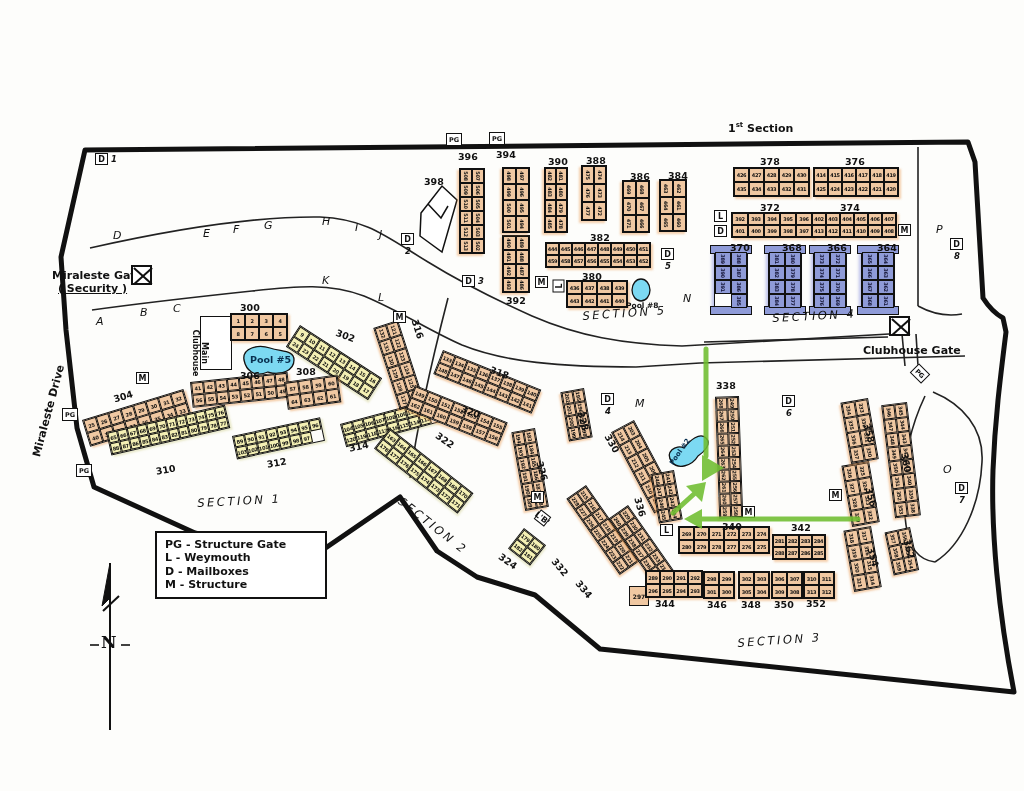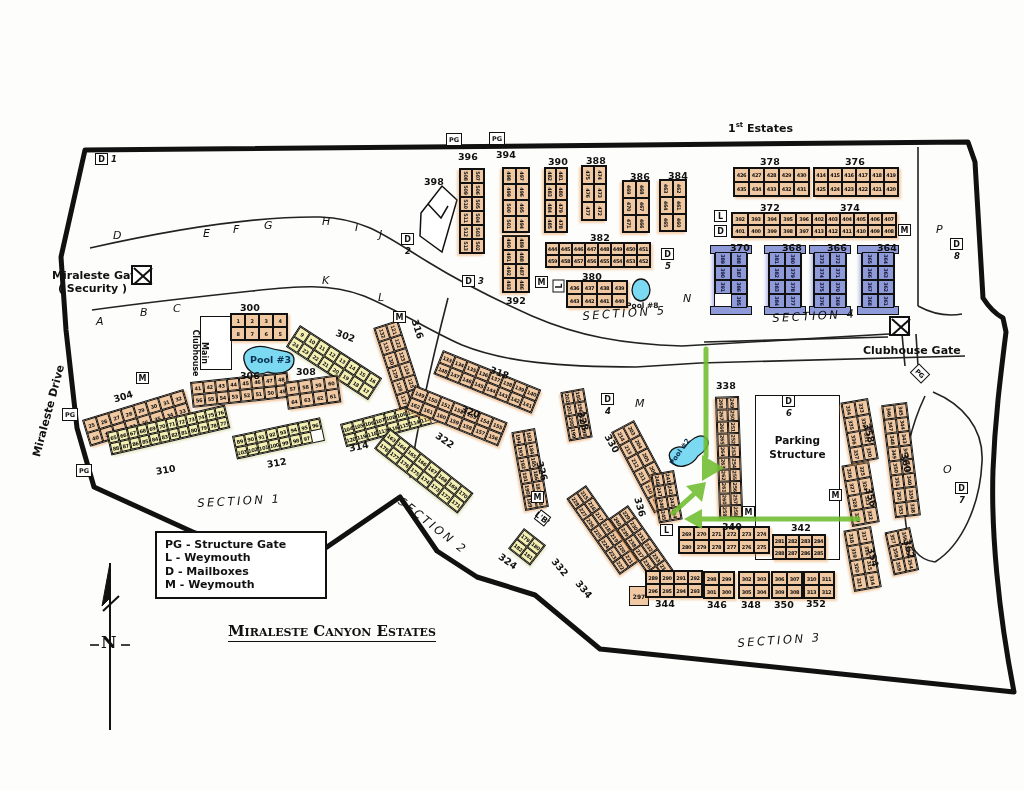--- a/index.html
+++ b/index.html
@@ -96,60 +96,53 @@
     <g stroke="#6fbe30" stroke-width="5" stroke-linecap="round" fill="#6fbe30" opacity="0.88">
       <line x1="706" y1="349" x2="706" y2="456"></line>
       <polygon points="702,455 702,481 724,468" stroke="none"></polygon>
       <line x1="673" y1="513" x2="694" y2="494"></line>
       <polygon points="686,486 702,502 706,482" stroke="none"></polygon>
       <line x1="858" y1="519" x2="702" y2="519"></line>
       <polygon points="702,509 702,529 684,519" stroke="none"></polygon>
     </g>
   </svg>
 
-  <div class="abs" id="first-street" style="left:728px;top:121px;"><span>1</span><sup style="font-size:7px">st</sup>&nbsp;<span>Estates</span></div>
+  <div class="abs" id="first-street" style="left:728px;top:121px;"><span>1</span><sup style="font-size:7px">st</sup>&nbsp;<span>Section</span></div>
 
   <div class="abs gatelabel" style="left:52px;top:270px;">
     <div>Miraleste Gate</div>
-    <div style="padding-left:6px;">( Security )</div>
+    <div style="padding-left:6px;text-decoration:underline;">( Security )</div>
   </div>
 
   <div class="abs gatelabel" style="left:863px;top:345px;">Clubhouse Gate</div>
 
   <div class="abs" style="left:30px;top:455px;transform:rotate(-75deg);transform-origin:0 0;font-size:11px;font-weight:600;z-index:3;">Miraleste Drive</div>
 
   <div class="abs" id="clubhouse" style="left:200px;top:316px;width:30px;height:52px;">
     <span>Main Clubhouse</span>
   </div>
 
-  <div class="abs" id="parking" style="left:755px;top:395px;width:83px;height:163px;">
-    <div class="plabel">
-        <div>Parking</div>
-        <div>Structure</div>
-      </div>
-  </div>
-
-  <div class="abs pool-label" style="left:250px;top:354px;font-size:9.5px;">Pool #3</div>
+
+  <div class="abs pool-label" style="left:250px;top:354px;font-size:9.5px;">Pool #5</div>
   <div class="abs pool-label" style="left:668px;top:462px;font-size:7px;transform:rotate(-55deg);">Pool #2</div>
   <div class="abs pool-label" style="left:626px;top:301px;font-size:7.5px;color:#111;">Pool #8</div>
 
   <div class="abs seclabel" style="left:197px;top:496px;transform:rotate(-3deg);">Section 1</div>
   <div class="abs seclabel" style="left:404px;top:494px;transform:rotate(38deg);">Section 2</div>
   <div class="abs seclabel" style="left:737px;top:636px;transform:rotate(-4deg);">Section 3</div>
   <div class="abs seclabel" style="left:772px;top:311px;transform:rotate(-3deg);">Section 4</div>
   <div class="abs seclabel" style="left:582px;top:309px;transform:rotate(-4deg);">Section 5</div>
 
   <div class="abs" id="legend-box" style="left:155px;top:531px;width:152px;">
     <div>PG - Structure Gate</div>
     <div>L - Weymouth</div>
     <div>D - Mailboxes</div>
-    <div>M - Weymouth</div>
+    <div>M - Structure</div>
   </div>
 
-  <div class="abs" id="map-title" style="left:228px;top:622px;">Miraleste Canyon Estates</div>
 
   <div class="abs" id="compass-n" style="left:101px;top:632px;">N</div>
 
   <div class="abs unitbox" style="left:629px;top:586px;width:18px;height:18px;">297</div>
 <div class="building tan" style="left: 230px; top: 313px; transform: rotate(0deg);">
       <div class="brow">
         <div class="cell" style="width: 14px; height: 13px;">1</div>
         <div class="cell" style="width: 14px; height: 13px;">2</div>
         <div class="cell" style="width: 14px; height: 13px;">3</div>
         <div class="cell" style="width: 14px; height: 13px;">4</div>

